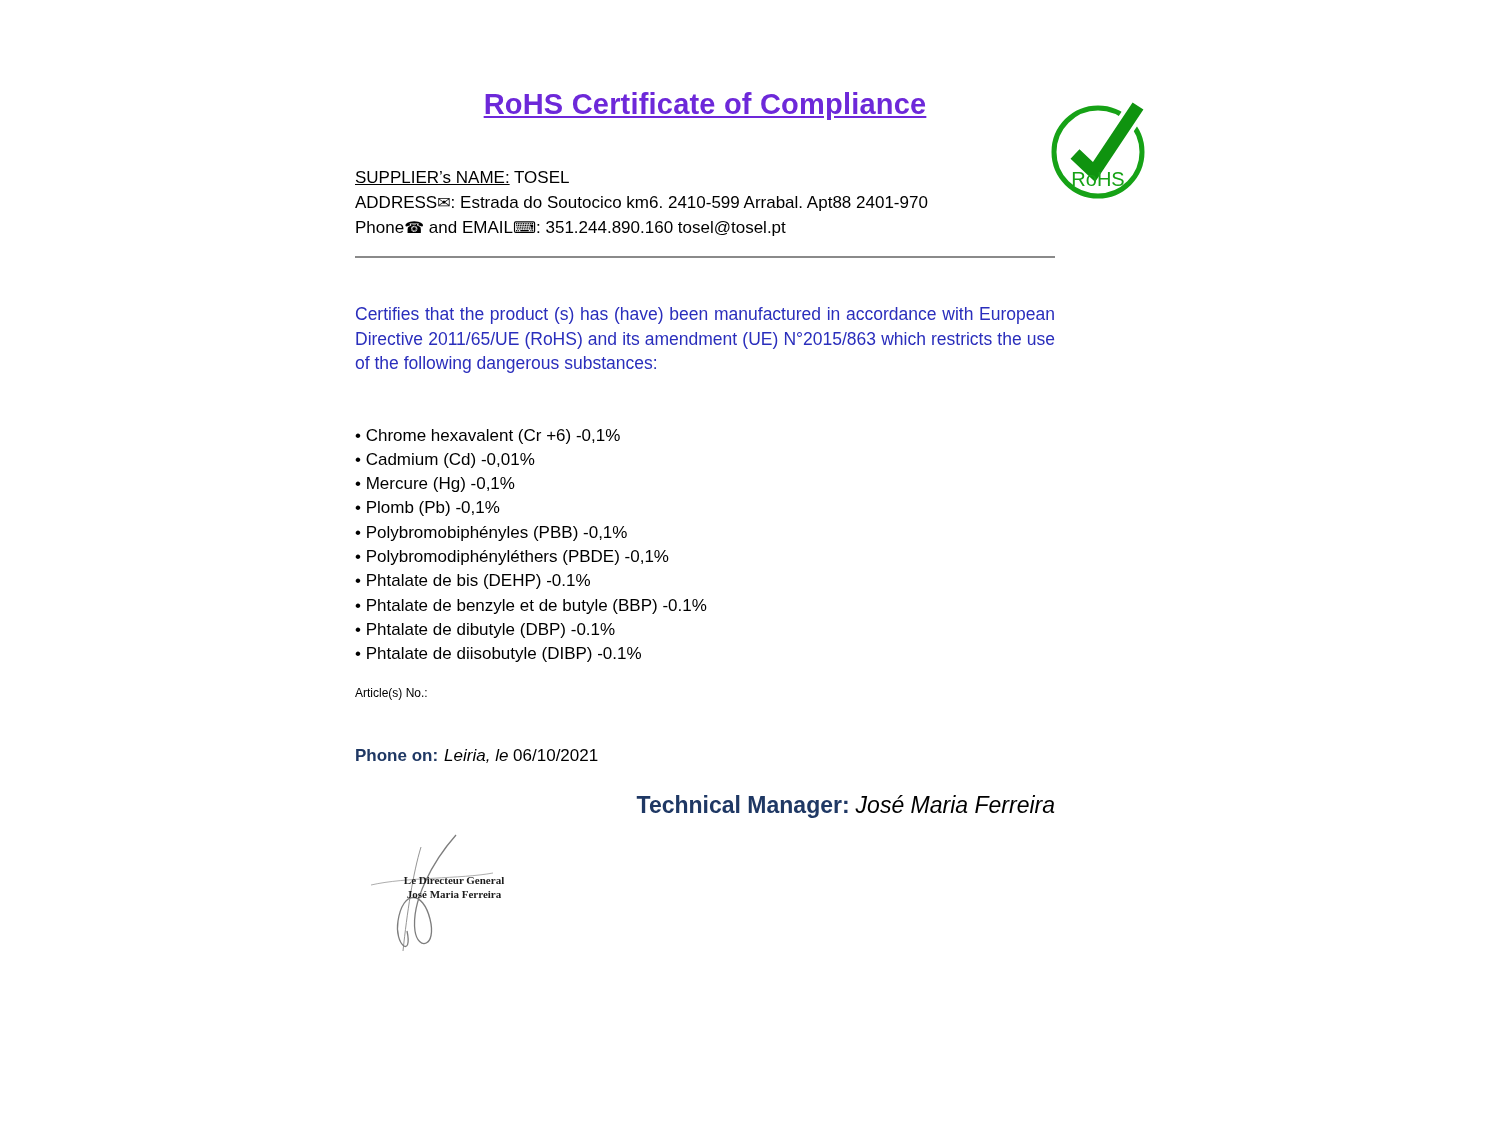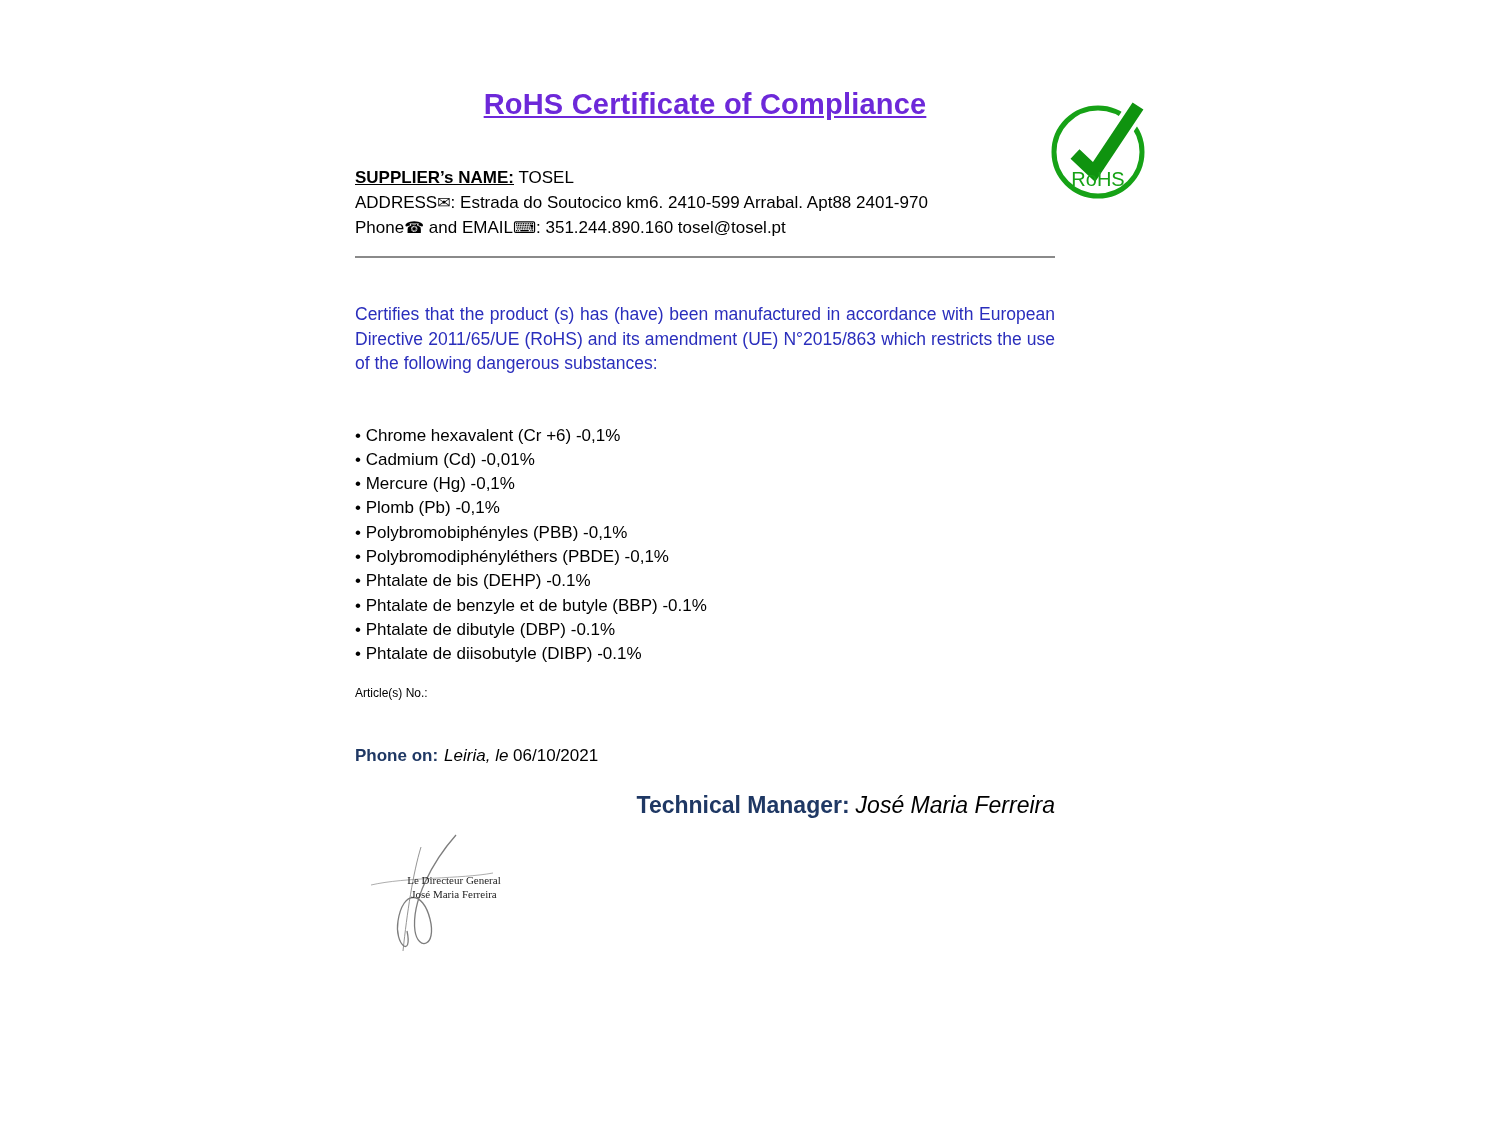--- a/index.html
+++ b/index.html
@@ -26,21 +26,21 @@
     text-decoration: underline;
     letter-spacing: 0.2px;
   }
   .logo {
     position: absolute;
     left: 1048px; top: 96px;
     width: 105px; height: 105px;
   }
   .supplier { margin-top: 44px; font-size: 17px; line-height: 25px; }
   .supplier-line { white-space: nowrap; }
-  .label-underline { font-weight: 700; text-decoration: underline; text-align: center; }
+  .label-underline { font-weight: 400; text-decoration: underline; text-align: center; }
   .icon-glyph { font-size: 16px; }
   .divider {
     margin-top: 16px;
     border: none;
     border-top: 2px solid #8a8a8a;
     height: 0; width: 100%;
   }
   .cert {
     margin: 44px 0 0 0;
     color: #2a2ebc;
@@ -62,21 +62,21 @@
     font-size: 17.5px;
   }
   .article { margin: 20px 0 0 0; font-size: 12px; }
   .made-on { margin: 46px 0 0 0; font-size: 17px; }
   .tech { margin: 26px 0 0 0; font-size: 23px; text-align: right; }
   .label-navy { color: #1f3864; font-weight: 700; margin-right: 6px; }
   .italic { font-style: italic; margin-top: 44px; }
   .sig {
     position: relative;
     margin: 14px 0 0 6px;
-    width: 180px; height: 130px;
+    width: 180px; height: 130px; font-weight: bold;
   }
   .sig svg { position: absolute; left: 0; top: 0; }
   .sig-text {
     position: absolute;
     left: 28px; top: 40px;
     width: 130px;
     text-align: center;
     font-family: "Liberation Serif", serif;
     font-size: 11px;
     line-height: 14px;

